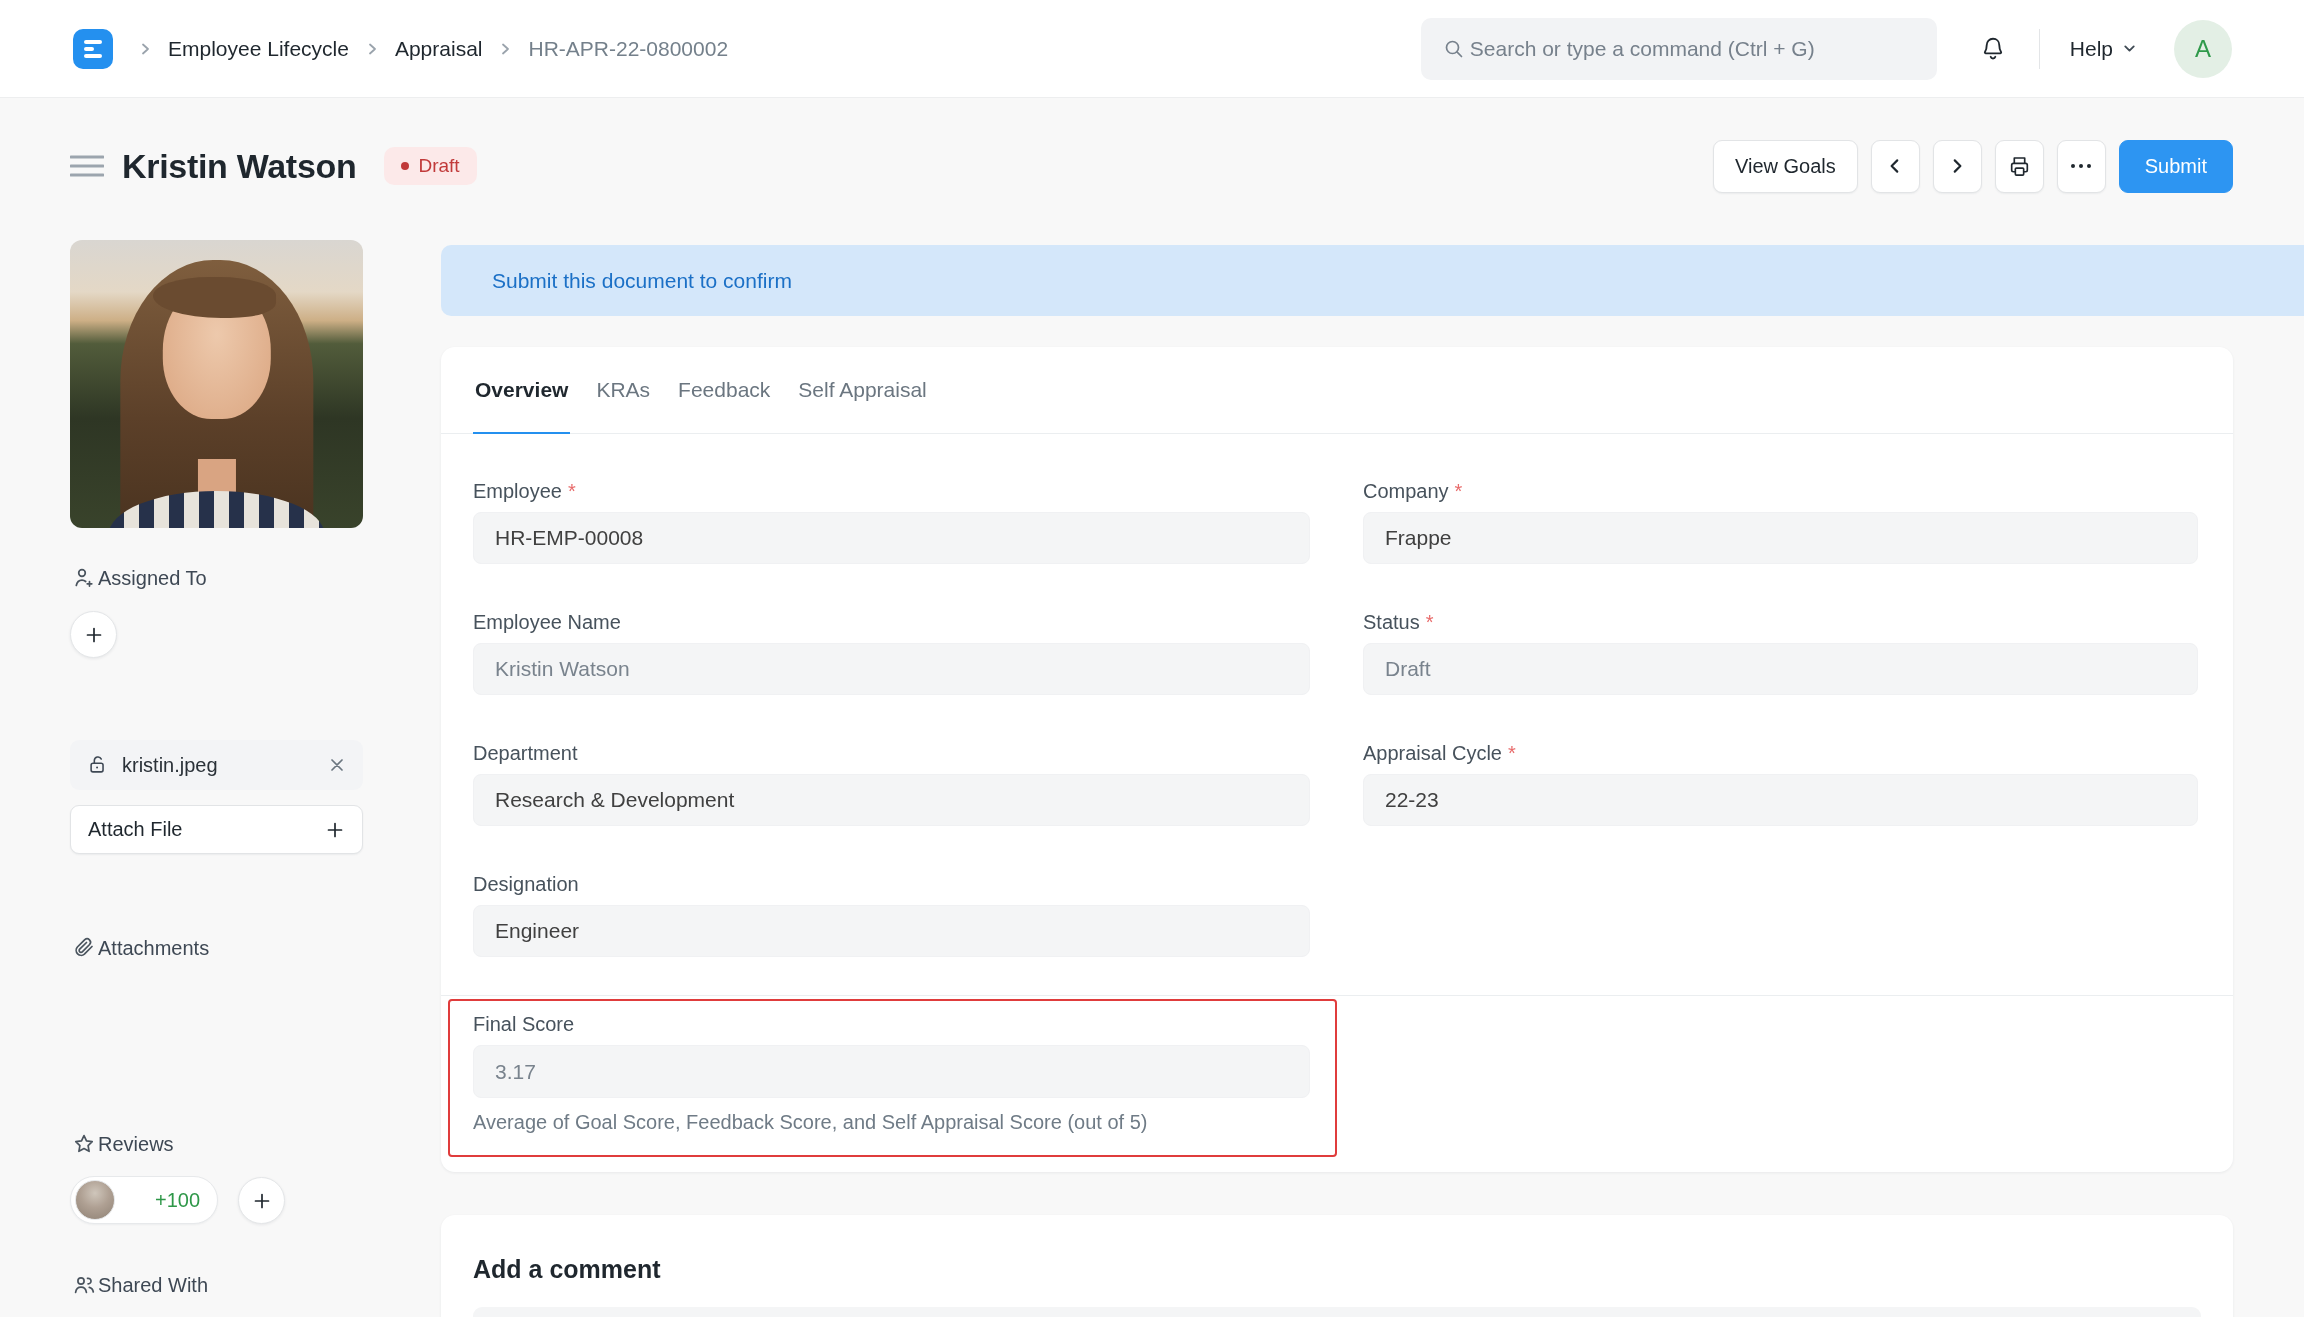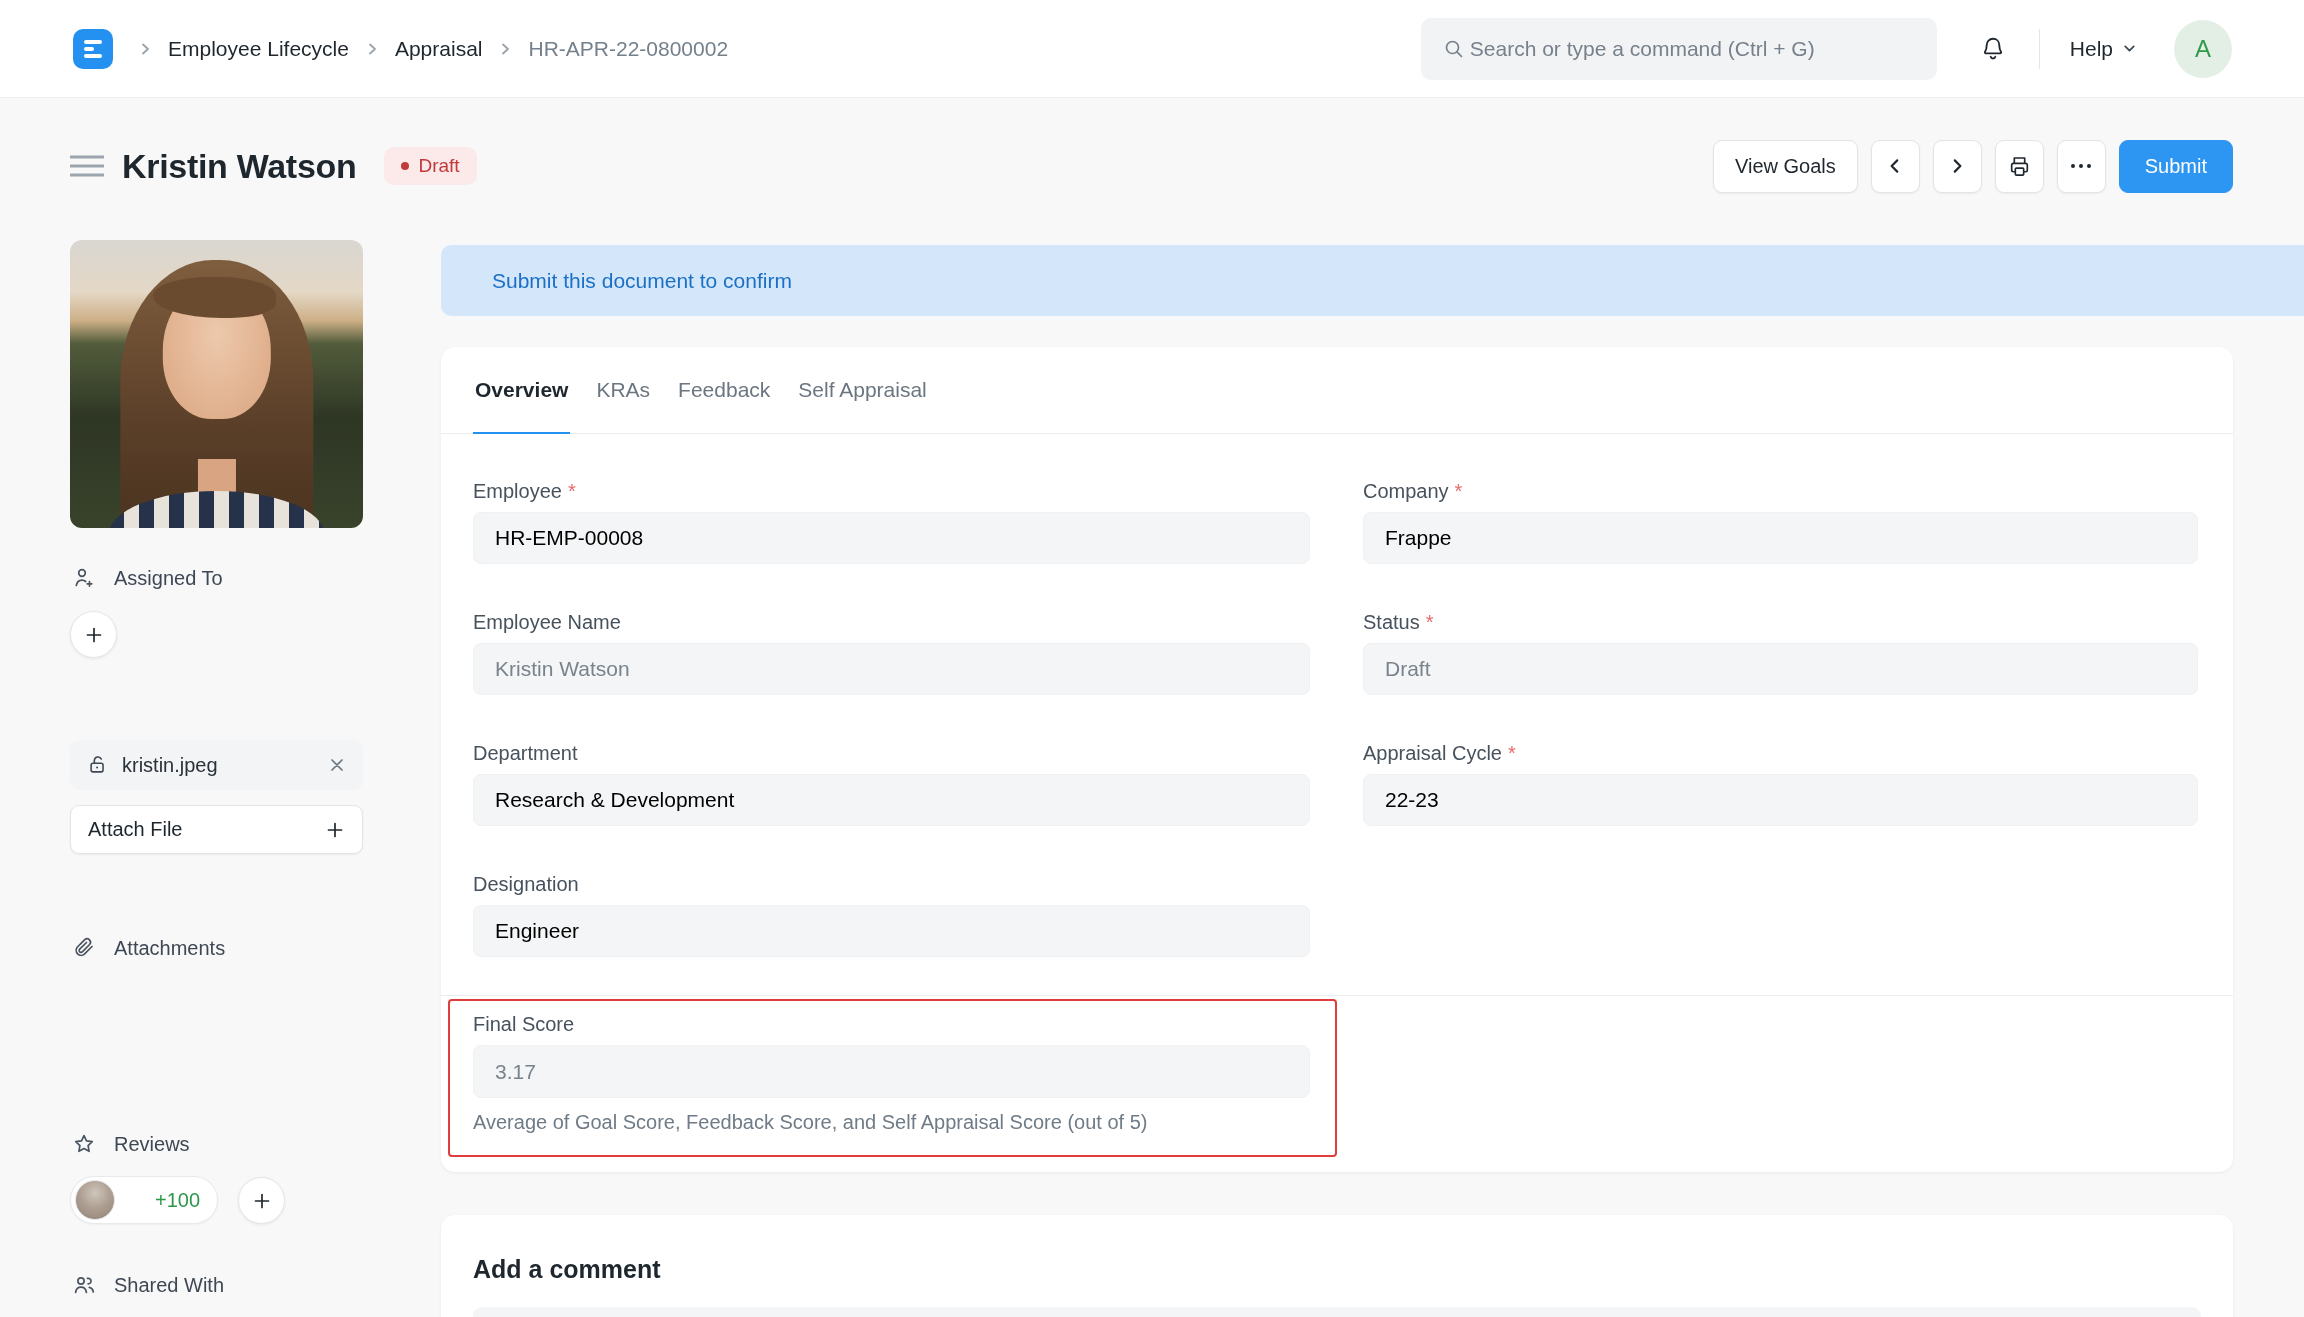--- a/index.html
+++ b/index.html
@@ -85,21 +85,21 @@
   }
   .photo .fringe {
     position:absolute; left:50%; transform:translateX(-52%); top:13%; width:42%; height:14%;
     background:#6A4B30; border-radius:50% 50% 40% 60%;
   }
   .photo .shirt {
     position:absolute; bottom:-4%; left:50%; transform:translateX(-50%); width:74%; height:17%;
     background:repeating-linear-gradient(90deg,#26314A 0 15px,#E7E3DB 15px 30px);
     border-radius:50% 50% 0 0 / 90% 90% 0 0;
   }
-  .side-row { position:absolute; left:2px; display:flex; align-items:center; gap:18px; color:#3E4854; }
+  .side-row { position:absolute; left:2px; display:flex; align-items:center; gap:2px; color:#3E4854; }
   .side-row .lbl { font-size:20px; font-weight:500; }
   .side-icon { color:#4A545E; }
   .circle-btn {
     position:absolute; width:47px; height:47px; border-radius:50%;
     background:#fff; border:1px solid #E4E6E8; box-shadow:0 1px 3px rgba(25,39,52,0.08);
     display:flex; align-items:center; justify-content:center; cursor:pointer; color:#1F272E;
   }
   .file-pill {
     position:absolute; left:0; width:293px; height:50px; background:#F3F4F6; border-radius:9px;
     display:flex; align-items:center; gap:13px; padding:0 17px; cursor:pointer;
@@ -149,21 +149,21 @@
   .form-grid {
     display:grid; grid-template-columns:837px 835px; column-gap:53px;
     padding:46px 32px 0 32px;
   }
   .col { display:flex; flex-direction:column; }
   .field { margin-bottom:47px; }
   .field .flabel { font-size:20px; color:#47525C; margin-bottom:9px; display:flex; gap:6px; }
   .req { color:#E86B6B; }
   .control {
     height:52px; background:#F4F5F6; border:1px solid #F0F1F3; border-radius:8px;
-    display:flex; align-items:center; padding:0 21px; font-size:21px; color:#000000; cursor:text;
+    display:flex; align-items:center; padding:0 21px; font-size:21px; color:#404040; cursor:text;
   }
   .control.readonly { color:#79838D; }
   .section-divider { height:1px; background:#EBEEF0; margin-top:-9px; }
 
   .score-annotation {
     position:absolute; left:7px; top:652px; width:889px; height:158px;
     border:2px solid #E03C3C; border-radius:4px; pointer-events:none;
   }
   .final-score { position:absolute; left:32px; top:666px; width:837px; }
   .final-score .flabel { font-size:20px; color:#47525C; margin-bottom:9px; }

